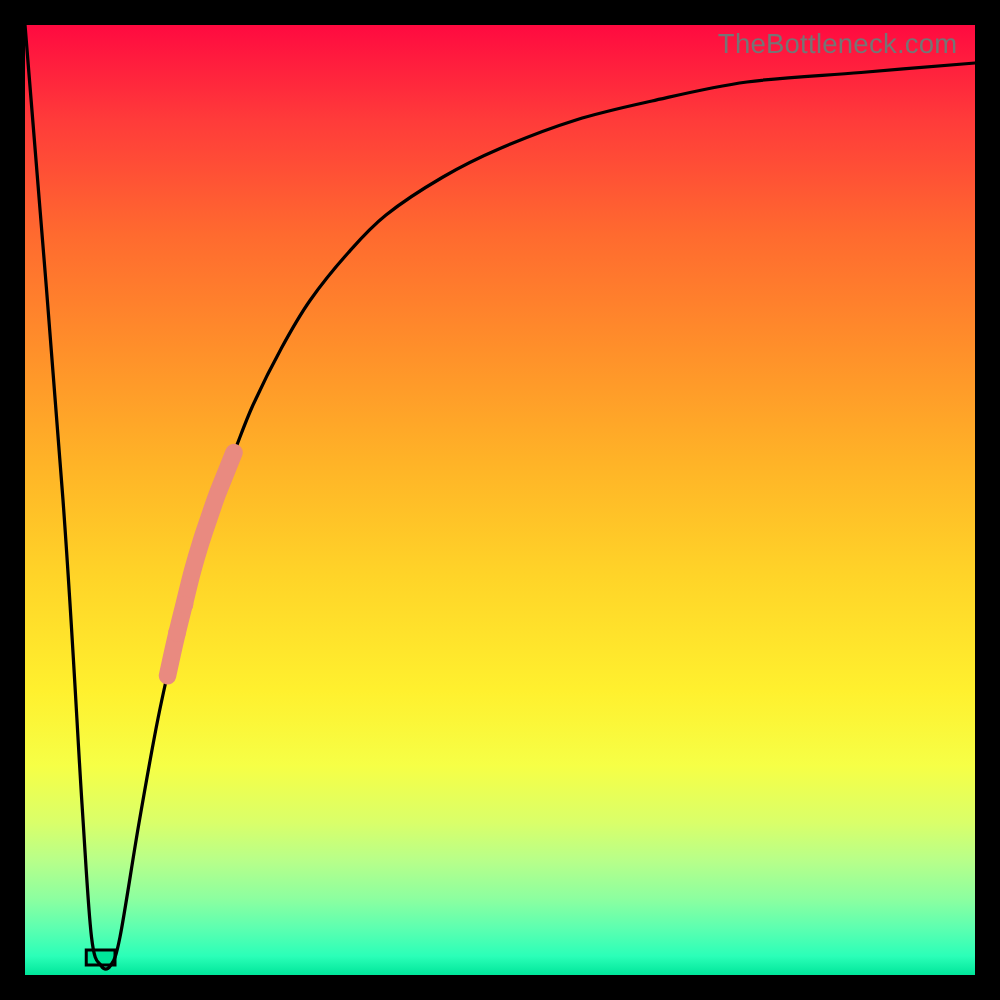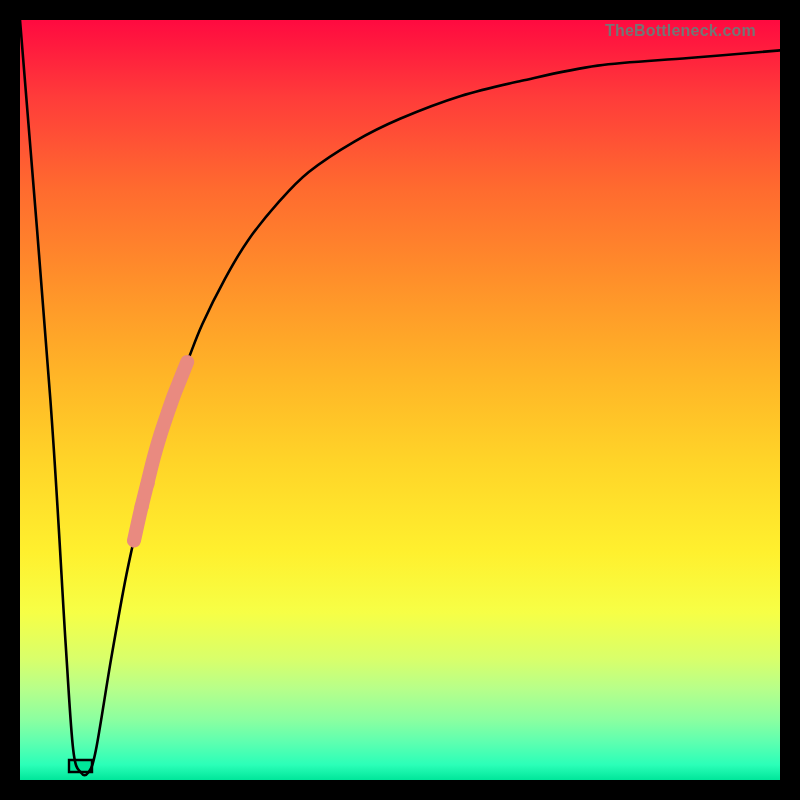--- a/index.html
+++ b/index.html
@@ -36,23 +36,23 @@
       #b7ff8a 88%,
       #8cffa0 92%,
       #5effb0 95%,
       #2bffb8 98%,
       #00e69a 100%
     );
   }
   .watermark {
     position: absolute;
     top: 2px;
-    right: 24px;
-    font-size: 16px;
-    font-weight: 700;
+    right: 14px;
+    font-size: 22px;
+    font-weight: 400;
     color: #757575;
     letter-spacing: 0.2px;
     user-select: none;
   }
   svg.curve {
     position: absolute;
     left: 0;
     top: 0;
     width: 760px;
     height: 760px;

